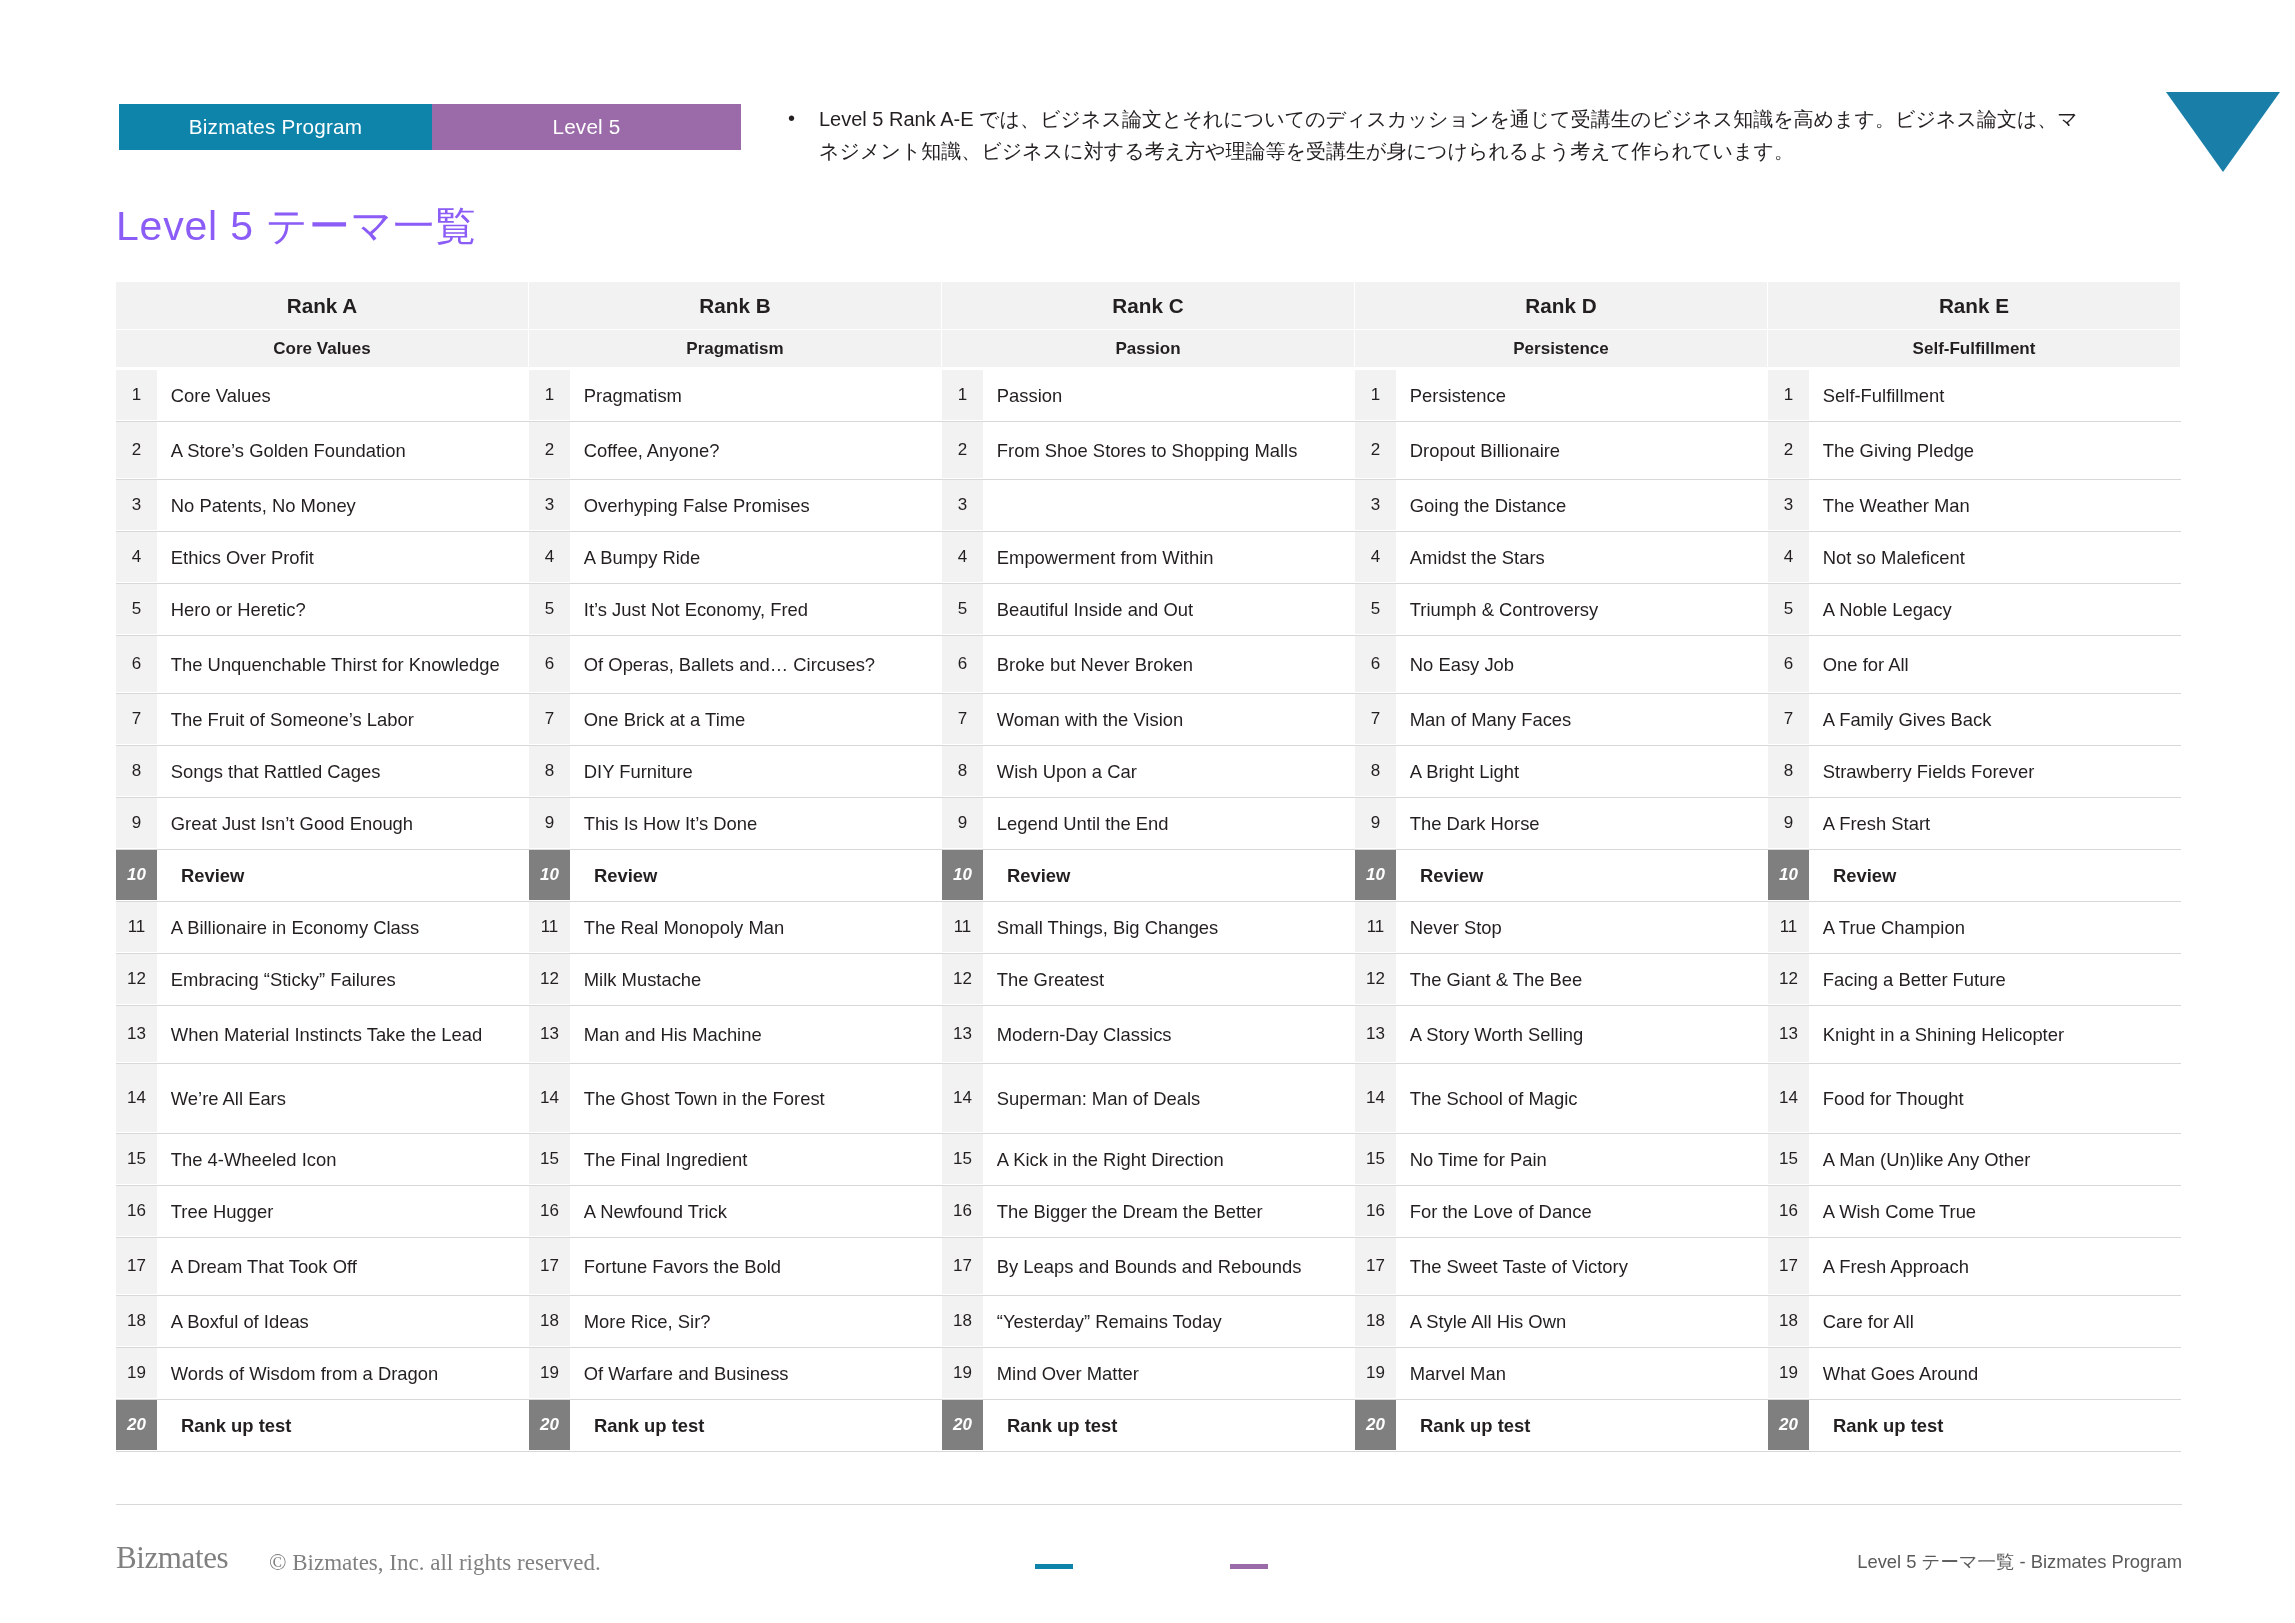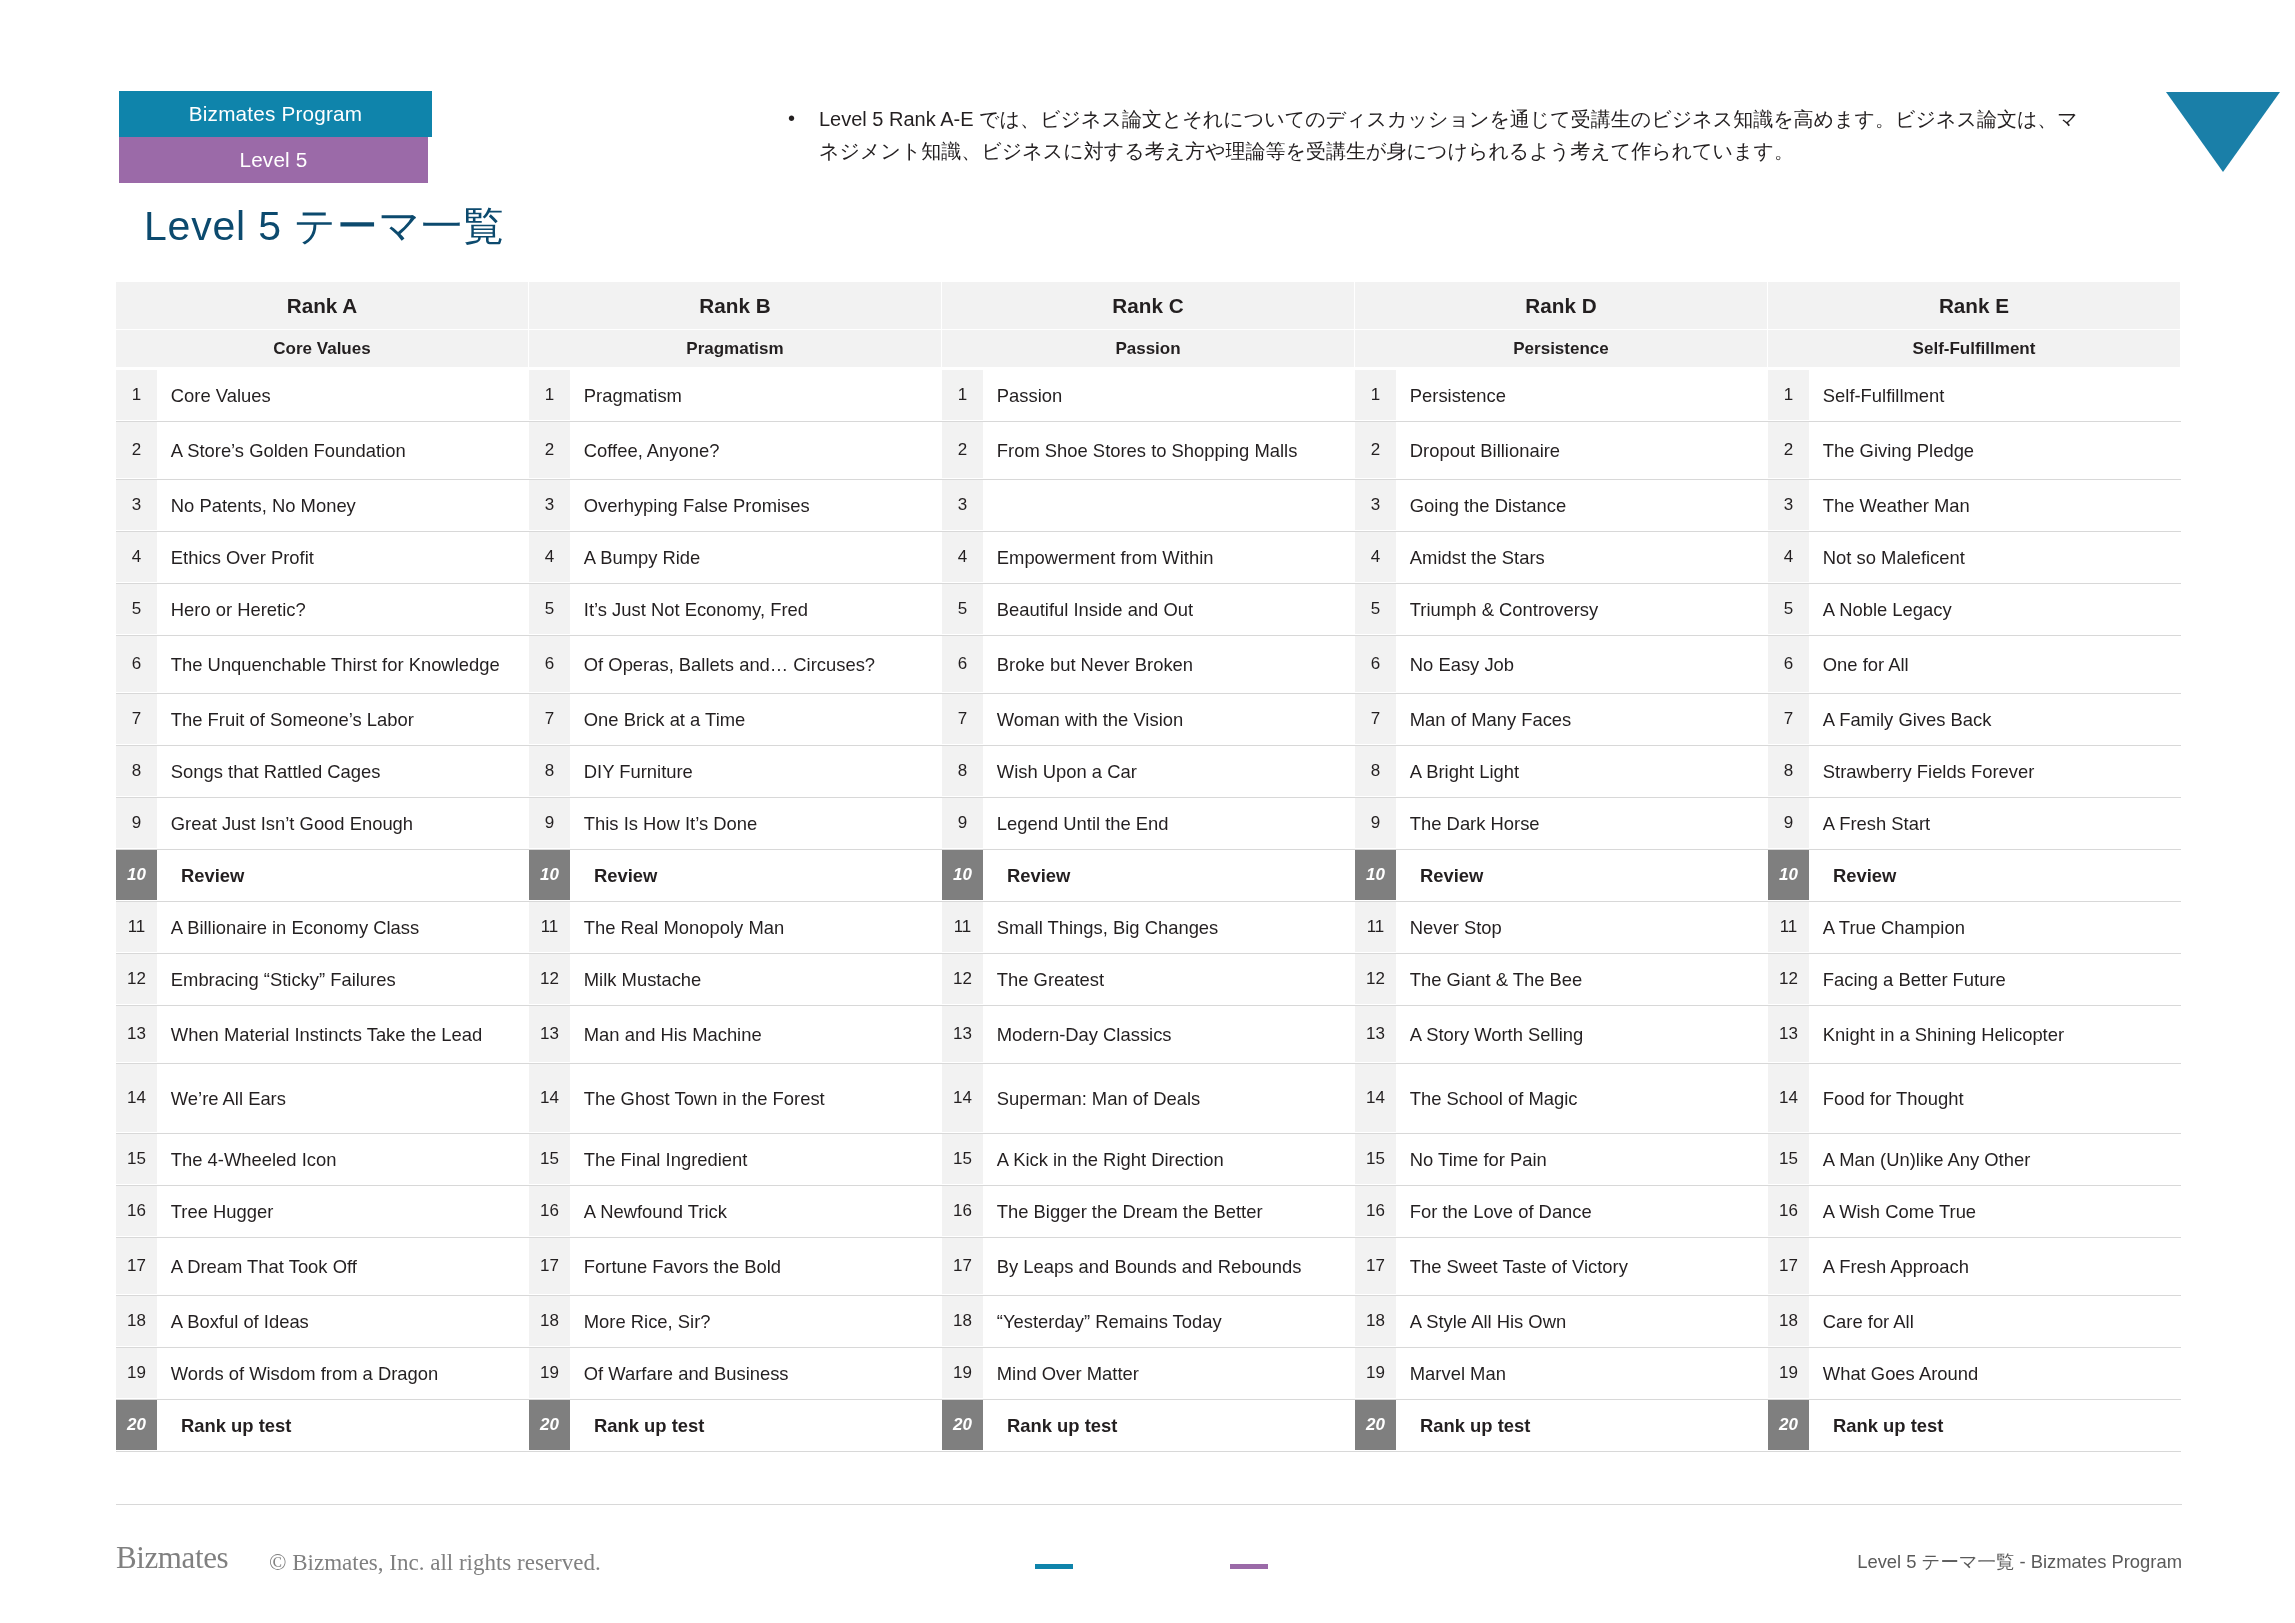--- a/index.html
+++ b/index.html
@@ -13,23 +13,22 @@
     font-family: "Liberation Sans", sans-serif;
     color: #231f20;
     position: relative;
     overflow: hidden;
   }
 
   
   .header-tabs {
     position: absolute;
     left: 119px;
-    top: 91px;
-    display: flex;
-    flex-direction: column;
+    top: 104px;
+    display: flex;
   }
   .tab {
     height: 46px;
     display: flex;
     align-items: center;
     justify-content: center;
     color: #ffffff;
     font-size: 20.7px;
     letter-spacing: 0.2px;
   }
@@ -41,23 +40,22 @@
     width: 309px;
     background: #9b6aa8;
   }
 
   .page-title {
     position: absolute;
     left: 116px;
     top: 172px;
     font-size: 41px;
     font-weight: normal;
-    color: #0c4a6e;
+    color: #8b5cf6;
     letter-spacing: 0.8px;
-    margin-left: 28px;
   }
 
   .intro-block {
     position: absolute;
     left: 788px;
     top: 103px;
     width: 1293px;
     display: flex;
   }
   .intro-bullet {

